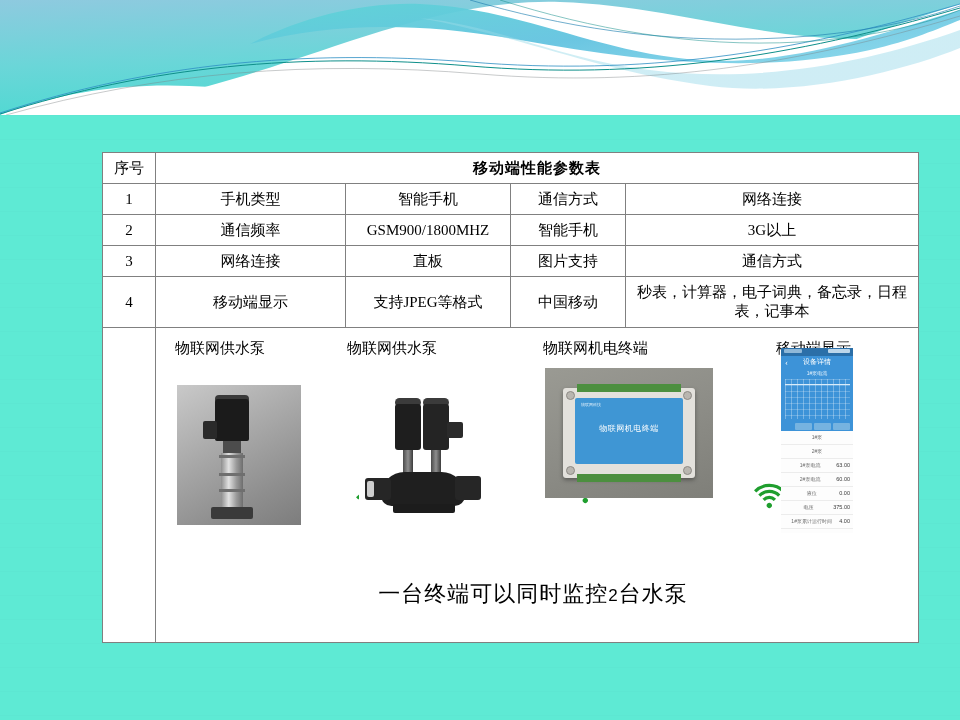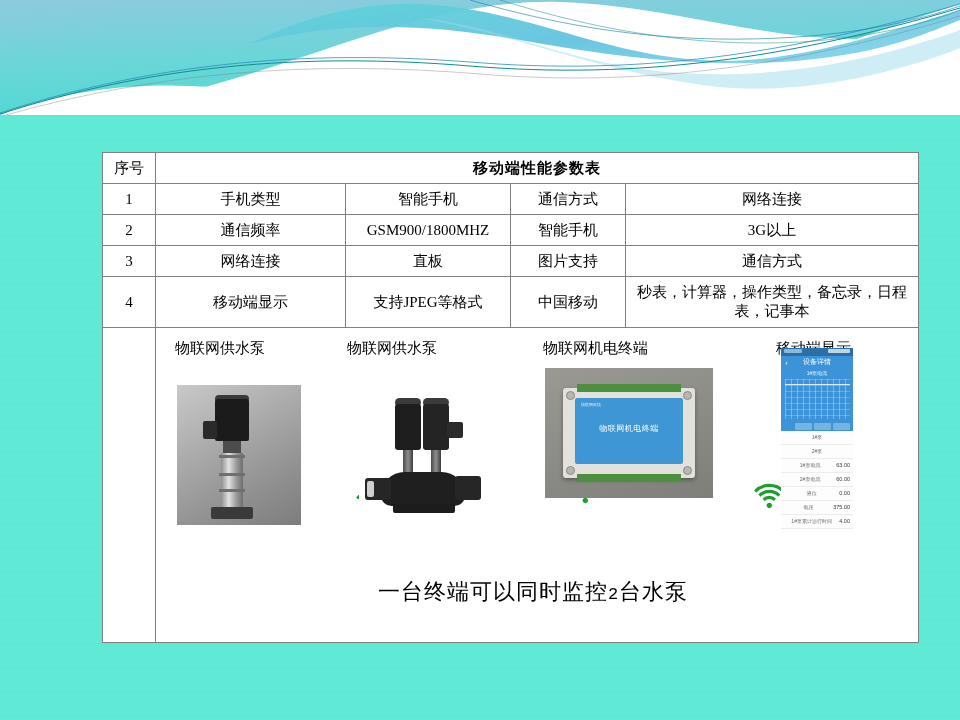--- a/index.html
+++ b/index.html
@@ -52,21 +52,21 @@
     font-family:"Liberation Serif","DejaVu Serif",serif;
   }
   .cap-1{left:16px;top:9px;}
   .cap-2{left:188px;top:9px;}
   .cap-3{left:384px;top:9px;}
   .cap-4{left:617px;top:9px;}
 
   .bottom-cap{
     position:absolute;left:0;right:8px;top:250px;text-align:center;
     font-size:22px;color:#000;letter-spacing:1px;
-    font-family:Liberation Mono, monospace;
+    font-family:Liberation Sans, sans-serif;
   }
   .bottom-cap .num{font-size:17px;}
 
   
   .photo{position:absolute;overflow:hidden;}
 
   
   .photo-pump1{left:18px;top:55px;width:124px;height:140px;
     background:linear-gradient(150deg,#c9c9c9 0%,#a9a9a9 40%,#8e8e8e 75%,#7d7d7d 100%);}
 
@@ -223,21 +223,21 @@
         <td>直板</td>
         <td>图片支持</td>
         <td>通信方式</td>
       </tr>
 
       <tr class="row-4">
         <td class="idx-num">4</td>
         <td>移动端显示</td>
         <td>支持JPEG等格式</td>
         <td>中国移动</td>
-        <td>秒表，计算器，操作类型，备忘录，日程表，记事本</td>
+        <td>秒表，计算器，电子词典，备忘录，日程表，记事本</td>
       </tr>
 
       <tr>
         <td class="media-cell"></td>
         <td class="media-cell" colspan="4">
           <div class="media-inner">
 
             <div class="cap cap-1">物联网供水泵</div>
             <div class="cap cap-2">物联网供水泵</div>
             <div class="cap cap-3">物联网机电终端</div>

